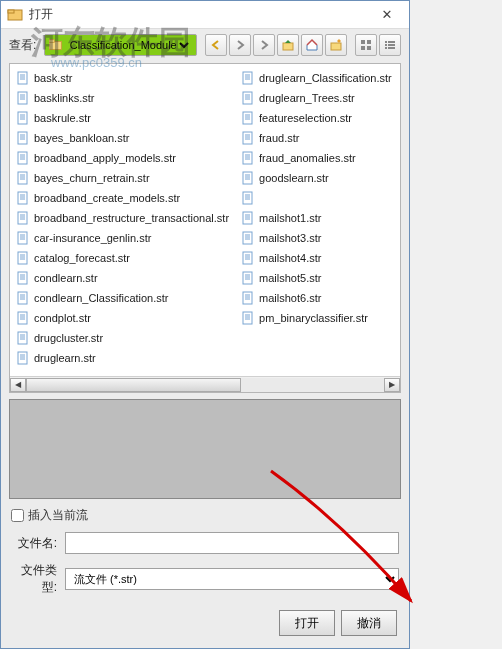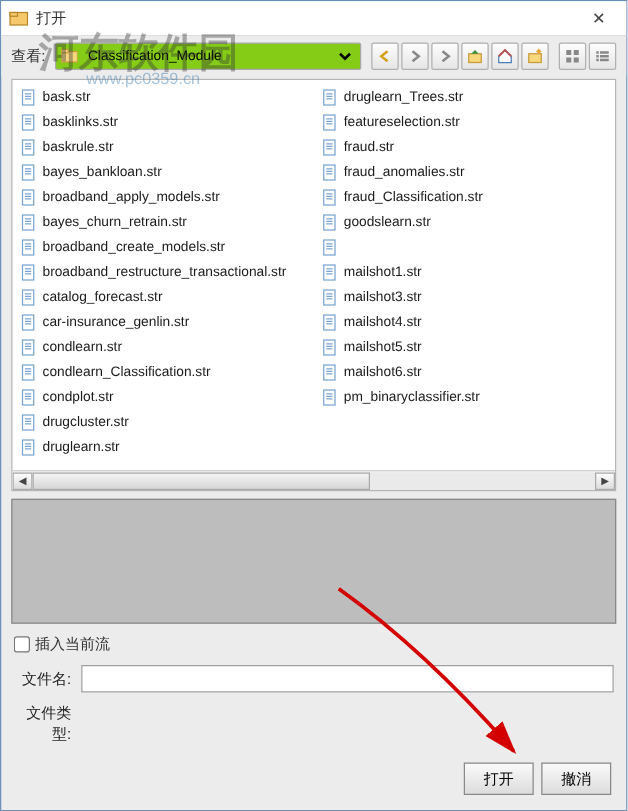--- a/index.html
+++ b/index.html
@@ -1,24 +1,24 @@
 <!DOCTYPE html>
 <html><head>
 <meta charset="utf-8">
 <style>
 * { box-sizing: border-box; margin: 0; padding: 0; font-family: "Microsoft YaHei", Arial, sans-serif; }
 html, body { width: 502px; height: 649px; background: #f0f0f0; }
-.window { width: 502px; height: 649px; background: #ececec; border: 1px solid #6b8fb8; display: flex; flex-direction: column; position: relative; }
+.window { width: 410px; height: 649px; background: #ececec; border: 1px solid #6b8fb8; display: flex; flex-direction: column; position: relative; }
 .titlebar { height: 28px; background: #fff; display: flex; align-items: center; padding: 0 6px; border-bottom: 1px solid #ddd; }
 .titlebar .icon { width: 16px; height: 16px; margin-right: 6px; }
 .titlebar .title { font-size: 12px; color: #333; flex: 1; }
 .titlebar .close { width: 32px; height: 20px; display: flex; align-items: center; justify-content: center; color: #444; font-size: 13px; }
 
 .watermark { position: absolute; top: 20px; left: 30px; font-size: 32px; font-weight: bold; color: #333; opacity: 0.38; pointer-events: none; z-index: 5; font-family: "SimHei", sans-serif; }
-.watermark-url { position: absolute; top: 54px; left: 68px; font-size: 13px; color: #3a7db0; opacity: 0.45; pointer-events: none; z-index: 5; }
+.watermark-url { position: absolute; top: 54px; left: 50px; font-size: 13px; color: #3a7db0; opacity: 0.45; pointer-events: none; z-index: 5; }
 
 .toolbar { height: 32px; display: flex; align-items: center; padding: 4px 8px; gap: 4px; background: #ececec; }
 .toolbar .lbl { font-size: 12px; color: #333; margin-right: 4px; }
 .location { flex: 1; display: flex; align-items: center; height: 22px; background: #84cc16; border: 1px solid #a8a8a8; border-radius: 2px; padding: 0 4px; }
 .location .folder-icon { width: 14px; height: 12px; margin-right: 4px; }
 .location select { border: none; background: transparent; font-size: 11px; width: 100%; outline: none; }
 .tbtn { width: 22px; height: 22px; border: 1px solid #b0b0b0; background: linear-gradient(#fdfdfd,#e5e5e5); border-radius: 2px; display: flex; align-items: center; justify-content: center; cursor: pointer; }
 .tbtn svg { width: 14px; height: 14px; }
 .tbtn-group { display: flex; gap: 2px; margin-left: 4px; }
 
@@ -204,38 +204,38 @@
             </svg>
             <span>broadband_restructure_transactional.str</span>
           </div>
           <div class="file-item">
             <svg class="file-icon" viewBox="0 0 14 14">
               <rect x="2" y="1" width="9" height="12" fill="#fff" stroke="#7aa5d2"></rect>
               <line x1="4" y1="4" x2="9" y2="4" stroke="#7aa5d2"></line>
               <line x1="4" y1="6" x2="9" y2="6" stroke="#7aa5d2"></line>
               <line x1="4" y1="8" x2="9" y2="8" stroke="#7aa5d2"></line>
             </svg>
+            <span>car-insurance_genlin.str</span>
+          </div>
+          <div class="file-item">
+            <svg class="file-icon" viewBox="0 0 14 14">
+              <rect x="2" y="1" width="9" height="12" fill="#fff" stroke="#7aa5d2"></rect>
+              <line x1="4" y1="4" x2="9" y2="4" stroke="#7aa5d2"></line>
+              <line x1="4" y1="6" x2="9" y2="6" stroke="#7aa5d2"></line>
+              <line x1="4" y1="8" x2="9" y2="8" stroke="#7aa5d2"></line>
+            </svg>
             <span>catalog_forecast.str</span>
           </div>
           <div class="file-item">
             <svg class="file-icon" viewBox="0 0 14 14">
               <rect x="2" y="1" width="9" height="12" fill="#fff" stroke="#7aa5d2"></rect>
               <line x1="4" y1="4" x2="9" y2="4" stroke="#7aa5d2"></line>
               <line x1="4" y1="6" x2="9" y2="6" stroke="#7aa5d2"></line>
               <line x1="4" y1="8" x2="9" y2="8" stroke="#7aa5d2"></line>
             </svg>
-            <span>car-insurance_genlin.str</span>
-          </div>
-          <div class="file-item">
-            <svg class="file-icon" viewBox="0 0 14 14">
-              <rect x="2" y="1" width="9" height="12" fill="#fff" stroke="#7aa5d2"></rect>
-              <line x1="4" y1="4" x2="9" y2="4" stroke="#7aa5d2"></line>
-              <line x1="4" y1="6" x2="9" y2="6" stroke="#7aa5d2"></line>
-              <line x1="4" y1="8" x2="9" y2="8" stroke="#7aa5d2"></line>
-            </svg>
             <span>condlearn.str</span>
           </div>
           <div class="file-item">
             <svg class="file-icon" viewBox="0 0 14 14">
               <rect x="2" y="1" width="9" height="12" fill="#fff" stroke="#7aa5d2"></rect>
               <line x1="4" y1="4" x2="9" y2="4" stroke="#7aa5d2"></line>
               <line x1="4" y1="6" x2="9" y2="6" stroke="#7aa5d2"></line>
               <line x1="4" y1="8" x2="9" y2="8" stroke="#7aa5d2"></line>
             </svg>
             <span>condlearn_Classification.str</span>
@@ -269,20 +269,29 @@
           </div>
         </div>
       <div class="file-column" id="col-right">
           <div class="file-item">
             <svg class="file-icon" viewBox="0 0 14 14">
               <rect x="2" y="1" width="9" height="12" fill="#fff" stroke="#7aa5d2"></rect>
               <line x1="4" y1="4" x2="9" y2="4" stroke="#7aa5d2"></line>
               <line x1="4" y1="6" x2="9" y2="6" stroke="#7aa5d2"></line>
               <line x1="4" y1="8" x2="9" y2="8" stroke="#7aa5d2"></line>
             </svg>
+            <span>druglearn_Classification.str</span>
+          </div>
+          <div class="file-item">
+            <svg class="file-icon" viewBox="0 0 14 14">
+              <rect x="2" y="1" width="9" height="12" fill="#fff" stroke="#7aa5d2"></rect>
+              <line x1="4" y1="4" x2="9" y2="4" stroke="#7aa5d2"></line>
+              <line x1="4" y1="6" x2="9" y2="6" stroke="#7aa5d2"></line>
+              <line x1="4" y1="8" x2="9" y2="8" stroke="#7aa5d2"></line>
+            </svg>
             <span>druglearn_Trees.str</span>
           </div>
           <div class="file-item">
             <svg class="file-icon" viewBox="0 0 14 14">
               <rect x="2" y="1" width="9" height="12" fill="#fff" stroke="#7aa5d2"></rect>
               <line x1="4" y1="4" x2="9" y2="4" stroke="#7aa5d2"></line>
               <line x1="4" y1="6" x2="9" y2="6" stroke="#7aa5d2"></line>
               <line x1="4" y1="8" x2="9" y2="8" stroke="#7aa5d2"></line>
             </svg>
             <span>featureselection.str</span>
@@ -297,29 +306,20 @@
             <span>fraud.str</span>
           </div>
           <div class="file-item">
             <svg class="file-icon" viewBox="0 0 14 14">
               <rect x="2" y="1" width="9" height="12" fill="#fff" stroke="#7aa5d2"></rect>
               <line x1="4" y1="4" x2="9" y2="4" stroke="#7aa5d2"></line>
               <line x1="4" y1="6" x2="9" y2="6" stroke="#7aa5d2"></line>
               <line x1="4" y1="8" x2="9" y2="8" stroke="#7aa5d2"></line>
             </svg>
             <span>fraud_anomalies.str</span>
-          </div>
-          <div class="file-item">
-            <svg class="file-icon" viewBox="0 0 14 14">
-              <rect x="2" y="1" width="9" height="12" fill="#fff" stroke="#7aa5d2"></rect>
-              <line x1="4" y1="4" x2="9" y2="4" stroke="#7aa5d2"></line>
-              <line x1="4" y1="6" x2="9" y2="6" stroke="#7aa5d2"></line>
-              <line x1="4" y1="8" x2="9" y2="8" stroke="#7aa5d2"></line>
-            </svg>
-            <span>fraud_Classification.str</span>
           </div>
           <div class="file-item">
             <svg class="file-icon" viewBox="0 0 14 14">
               <rect x="2" y="1" width="9" height="12" fill="#fff" stroke="#7aa5d2"></rect>
               <line x1="4" y1="4" x2="9" y2="4" stroke="#7aa5d2"></line>
               <line x1="4" y1="6" x2="9" y2="6" stroke="#7aa5d2"></line>
               <line x1="4" y1="8" x2="9" y2="8" stroke="#7aa5d2"></line>
             </svg>
             <span>goodslearn.str</span>
           </div>
@@ -403,20 +403,21 @@
     <span>插入当前流</span>
   </div>
 
   <div class="field-row">
     <span class="flbl">文件名:</span>
     <input type="text" value="" style="">
   </div>
 
   <div class="field-row">
     <span class="flbl">文件类型:</span>
+    <select><option>流文件 (*.str)</option></select>
   </div>
 
   <div class="button-row">
     <button class="btn">打开</button>
     <button class="btn">撤消</button>
   </div>
 
   <svg class="arrow-annotation" style="left:260px; top:460px; width:180px; height:160px;" viewBox="0 0 180 160">
     <defs>
         <marker id="ah" markerWidth="10" markerHeight="10" refX="8" refY="3" orient="auto">

